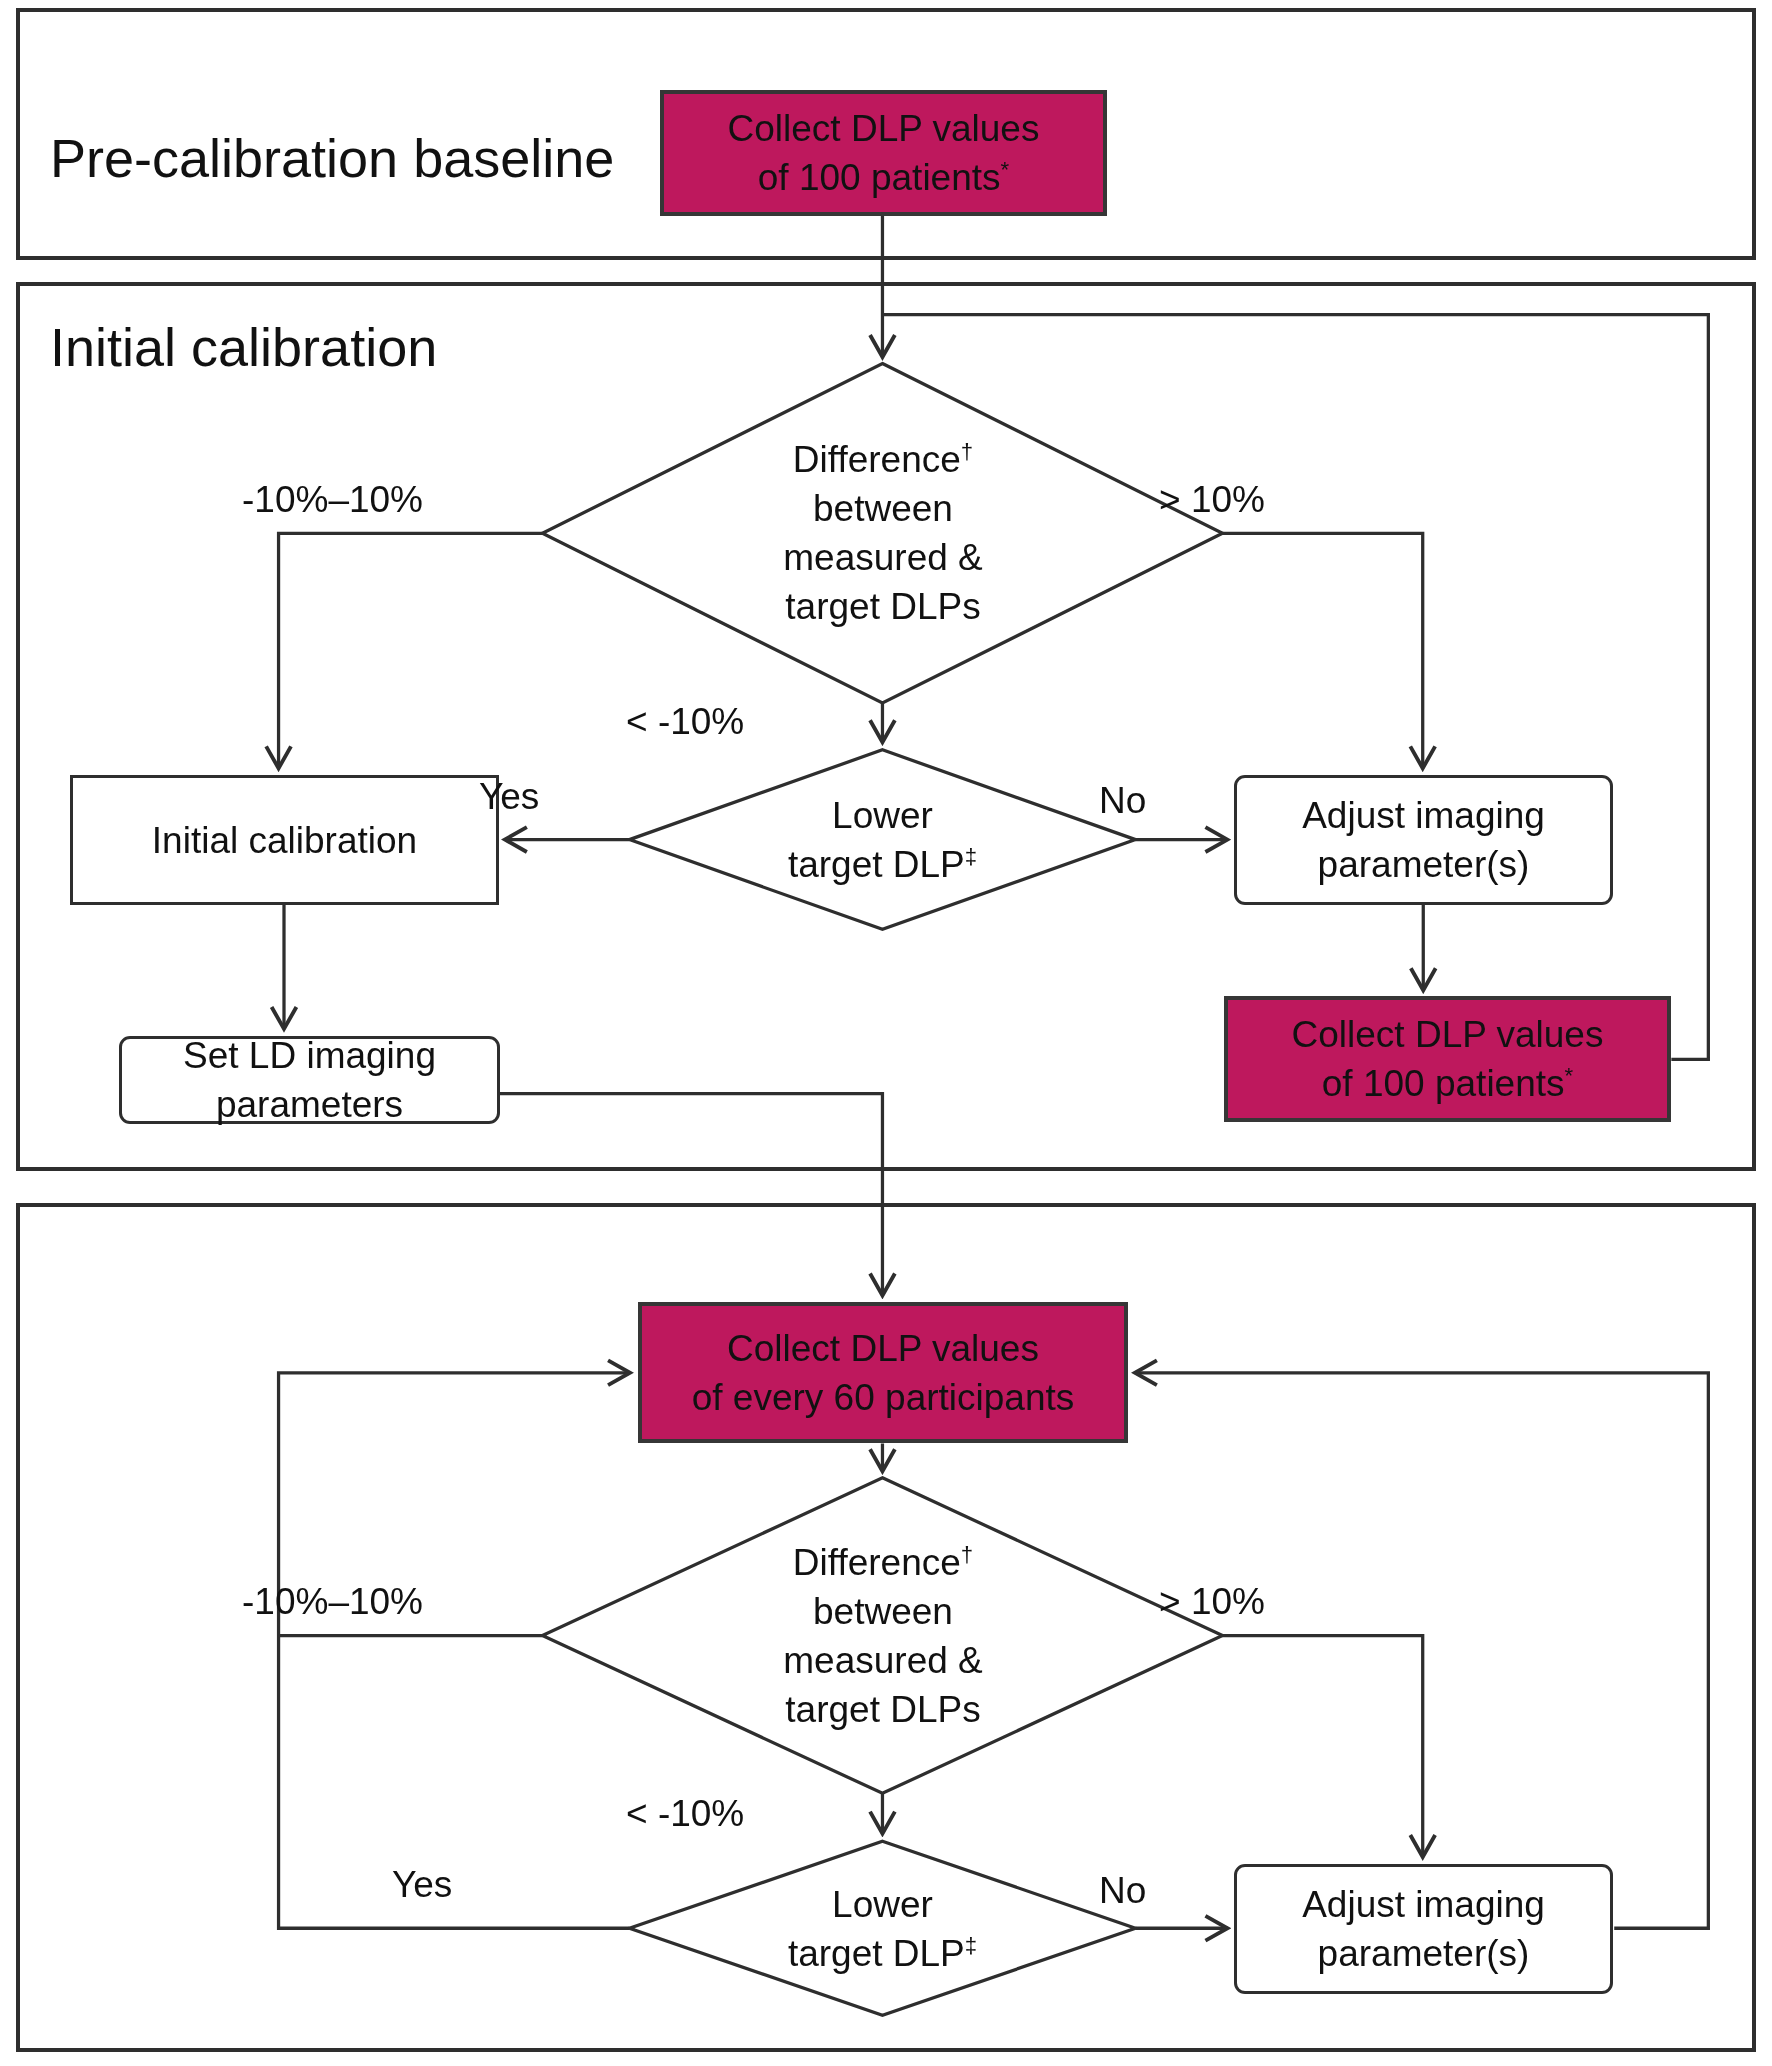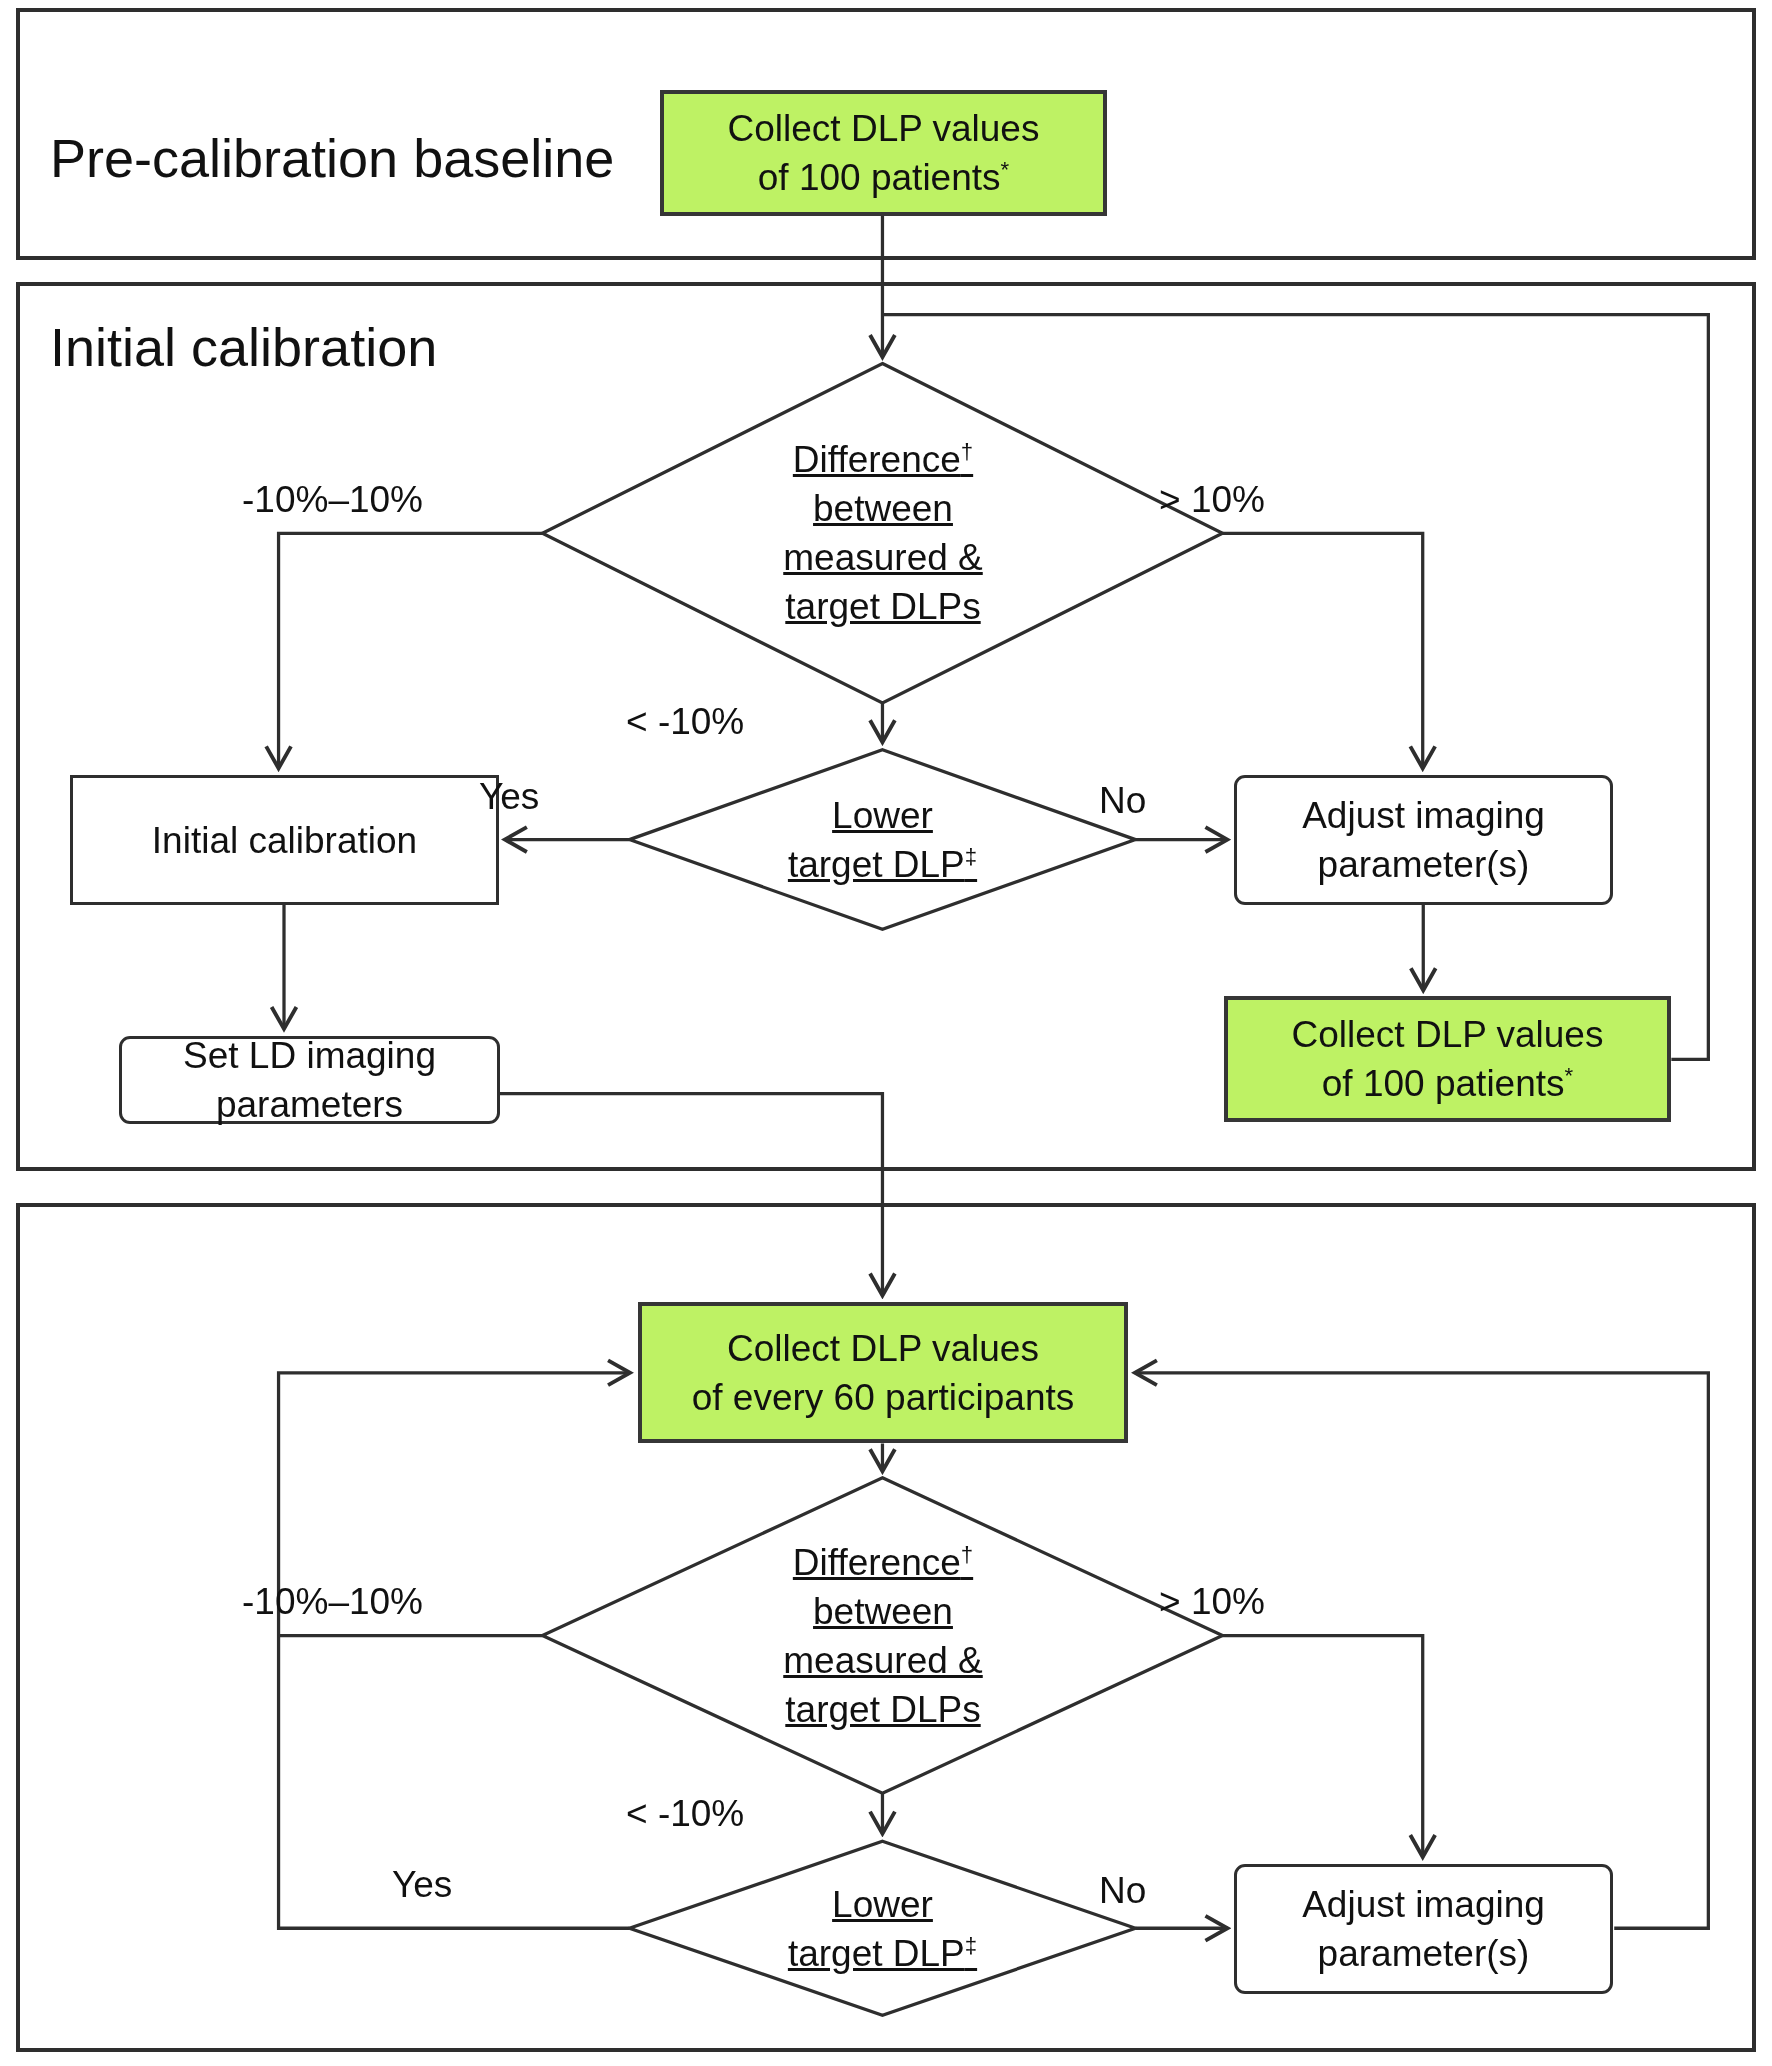--- a/index.html
+++ b/index.html
@@ -3,24 +3,24 @@
 <meta charset="utf-8">
 <style>
   html,body{margin:0;padding:0;background:#ffffff;}
   body{width:1772px;height:2066px;position:relative;font-family:"Liberation Sans","DejaVu Sans",sans-serif;color:#111;}
   #stage{position:absolute;left:0;top:0;width:1772px;height:2066px;}
   svg.wires{position:absolute;left:0;top:0;width:1772px;height:2066px;z-index:1;}
   .section{position:absolute;border:4.9px solid #2e2e2e;background:transparent;box-sizing:border-box;z-index:2;}
   .section-title{position:absolute;font-weight:normal;font-size:54px;line-height:52px;z-index:4;white-space:nowrap;}
   .node{position:absolute;display:flex;flex-direction:column;justify-content:center;align-items:center;text-align:center;font-size:37px;line-height:49px;box-sizing:border-box;z-index:3;}
   .node .ln{white-space:nowrap;}
-  .gray{background:#bef264;border:4.9px solid #363636;}
+  .gray{background:#be185d;border:4.9px solid #363636;}
   .white{background:#ffffff;border:3.8px solid #2e2e2e;}
   .rounded{border-radius:11px;}
-  .dtext{position:absolute;display:flex;flex-direction:column;justify-content:center;align-items:center;text-align:center;font-size:37px;line-height:49px;z-index:3;text-decoration:underline;}
+  .dtext{position:absolute;display:flex;flex-direction:column;justify-content:center;align-items:center;text-align:center;font-size:37px;line-height:49px;z-index:3;}
   .lbl{position:absolute;font-size:37px;line-height:44px;text-align:left;z-index:3;white-space:nowrap;}
   sup{font-size:60%;line-height:0;}
 </style>
 </head>
 <body>
 
 <div id="stage">
 
   <svg class="wires" viewBox="0 0 3257 3797">
     <defs>

